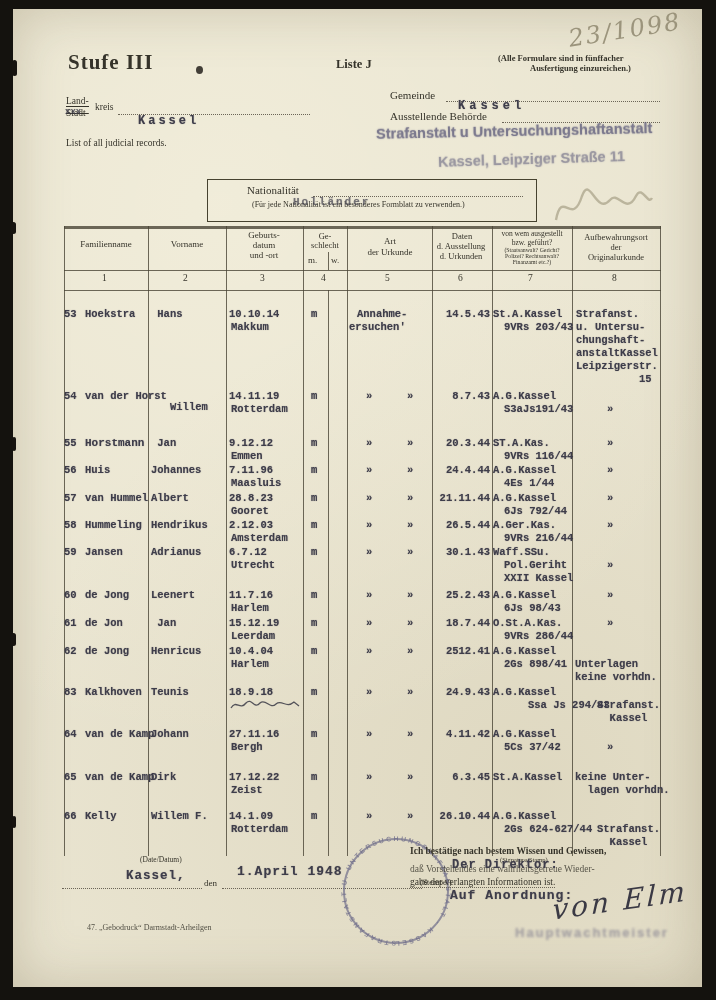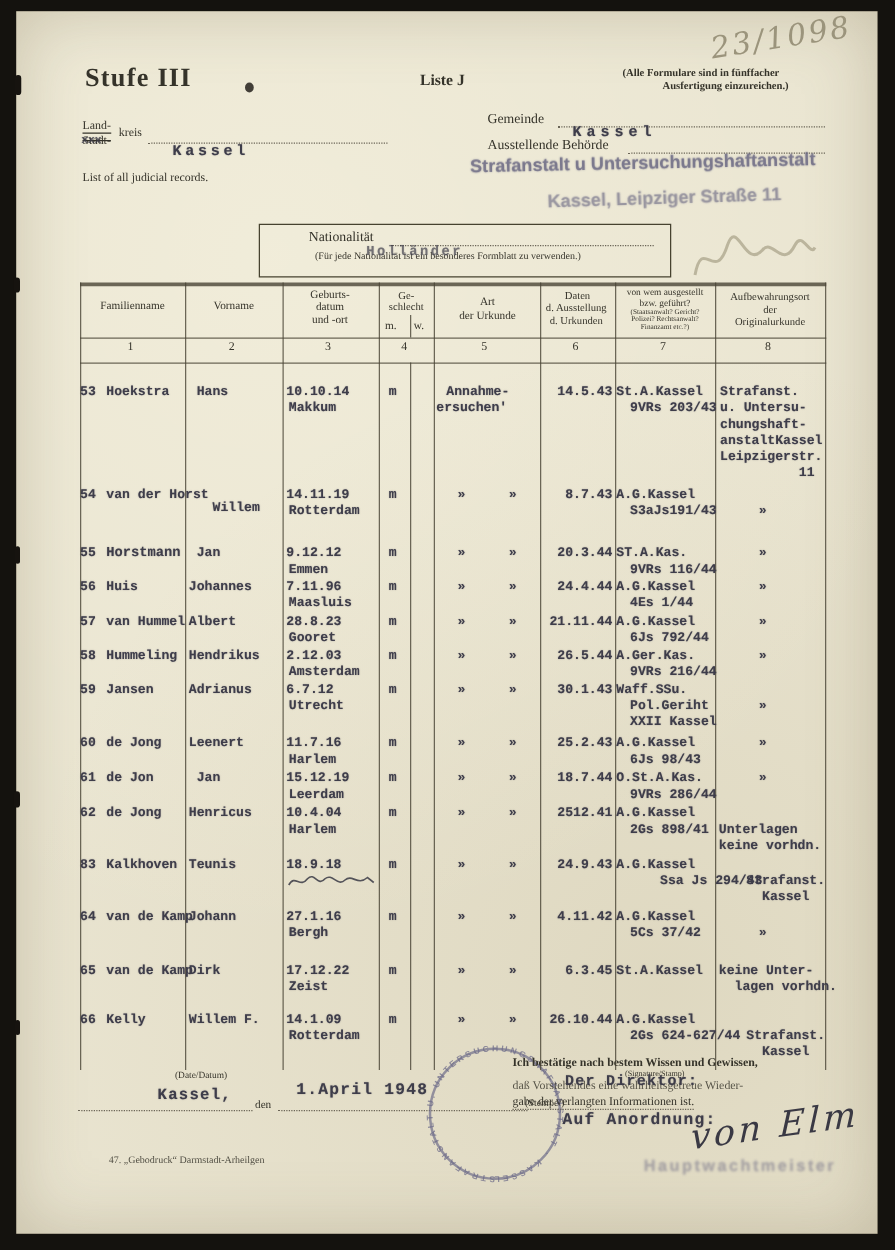--- a/index.html
+++ b/index.html
@@ -152,21 +152,21 @@
     <div class="abs typed" style="left: 357px; top: 308px; font-size: 10.5px; line-height: 13px;">Annahme-</div>
     <div class="abs typed" style="left: 349px; top: 321px; font-size: 10.5px; line-height: 13px;">ersuchen'</div>
     <div class="abs typed" style="left: 428px; top: 308px; font-size: 10.5px; line-height: 13px; width: 62px; text-align: right;">14.5.43</div>
     <div class="abs typed" style="left: 493px; top: 308px; font-size: 10.5px; line-height: 13px;">St.A.Kassel</div>
     <div class="abs typed" style="left: 504px; top: 321px; font-size: 10.5px; line-height: 13px;">9VRs 203/43</div>
     <div class="abs typed" style="left: 576px; top: 308px; font-size: 10.5px; line-height: 13px;">Strafanst.</div>
     <div class="abs typed" style="left: 576px; top: 321px; font-size: 10.5px; line-height: 13px;">u. Untersu-</div>
     <div class="abs typed" style="left: 576px; top: 334px; font-size: 10.5px; line-height: 13px;">chungshaft-</div>
     <div class="abs typed" style="left: 576px; top: 347px; font-size: 10.5px; line-height: 13px;">anstaltKassel</div>
     <div class="abs typed" style="left: 576px; top: 360px; font-size: 10.5px; line-height: 13px;">Leipzigerstr.</div>
-    <div class="abs typed" style="left: 576px; top: 373px; font-size: 10.5px; line-height: 13px;">          11</div>
+    <div class="abs typed" style="left: 576px; top: 373px; font-size: 10.5px; line-height: 13px;">          15</div>
     <div class="abs typed" style="left: 64px; top: 390px; font-size: 10.5px; line-height: 13px;">54</div>
     <div class="abs typed" style="left: 85px; top: 390px; font-size: 10.5px; line-height: 13px;">van der Horst</div>
     <div class="abs typed" style="left: 170px; top: 390px; font-size: 10.5px; line-height: 13px; margin-top: 11px;">Willem</div>
     <div class="abs typed" style="left: 229px; top: 390px; font-size: 10.5px; line-height: 13px;">14.11.19</div>
     <div class="abs typed" style="left: 231px; top: 403px; font-size: 10.5px; line-height: 13px;">Rotterdam</div>
     <div class="abs typed" style="left: 311px; top: 390px; font-size: 10.5px; line-height: 13px;">m</div>
     <div class="abs typed" style="left: 366px; top: 390px; font-size: 10.5px; line-height: 13px;">»</div>
     <div class="abs typed" style="left: 407px; top: 390px; font-size: 10.5px; line-height: 13px;">»</div>
     <div class="abs typed" style="left: 428px; top: 390px; font-size: 10.5px; line-height: 13px; width: 62px; text-align: right;">8.7.43</div>
     <div class="abs typed" style="left: 493px; top: 390px; font-size: 10.5px; line-height: 13px;">A.G.Kassel</div>
@@ -278,21 +278,21 @@
     <div class="abs typed" style="left: 366px; top: 686px; font-size: 10.5px; line-height: 13px;">»</div>
     <div class="abs typed" style="left: 407px; top: 686px; font-size: 10.5px; line-height: 13px;">»</div>
     <div class="abs typed" style="left: 428px; top: 686px; font-size: 10.5px; line-height: 13px; width: 62px; text-align: right;">24.9.43</div>
     <div class="abs typed" style="left: 493px; top: 686px; font-size: 10.5px; line-height: 13px;">A.G.Kassel</div>
     <div class="abs typed" style="left: 504px; top: 699px; font-size: 10.5px; line-height: 13px; margin-left: 24px;">Ssa Js 294/43</div>
     <div class="abs typed" style="left: 597px; top: 699px; font-size: 10.5px; line-height: 13px;">Strafanst.</div>
     <div class="abs typed" style="left: 597px; top: 712px; font-size: 10.5px; line-height: 13px;">  Kassel</div>
     <div class="abs typed" style="left: 64px; top: 728px; font-size: 10.5px; line-height: 13px;">64</div>
     <div class="abs typed" style="left: 85px; top: 728px; font-size: 10.5px; line-height: 13px;">van de Kamp</div>
     <div class="abs typed" style="left: 151px; top: 728px; font-size: 10.5px; line-height: 13px;">Johann</div>
-    <div class="abs typed" style="left: 229px; top: 728px; font-size: 10.5px; line-height: 13px;">27.1.16</div>
+    <div class="abs typed" style="left: 229px; top: 728px; font-size: 10.5px; line-height: 13px;">27.11.16</div>
     <div class="abs typed" style="left: 231px; top: 741px; font-size: 10.5px; line-height: 13px;">Bergh</div>
     <div class="abs typed" style="left: 311px; top: 728px; font-size: 10.5px; line-height: 13px;">m</div>
     <div class="abs typed" style="left: 366px; top: 728px; font-size: 10.5px; line-height: 13px;">»</div>
     <div class="abs typed" style="left: 407px; top: 728px; font-size: 10.5px; line-height: 13px;">»</div>
     <div class="abs typed" style="left: 428px; top: 728px; font-size: 10.5px; line-height: 13px; width: 62px; text-align: right;">4.11.42</div>
     <div class="abs typed" style="left: 493px; top: 728px; font-size: 10.5px; line-height: 13px;">A.G.Kassel</div>
     <div class="abs typed" style="left: 504px; top: 741px; font-size: 10.5px; line-height: 13px;">5Cs 37/42</div>
     <div class="abs typed" style="left: 607px; top: 741px; font-size: 10.5px; line-height: 13px;">»</div>
     <div class="abs typed" style="left: 64px; top: 771px; font-size: 10.5px; line-height: 13px;">65</div>
     <div class="abs typed" style="left: 85px; top: 771px; font-size: 10.5px; line-height: 13px;">van de Kamp</div>

